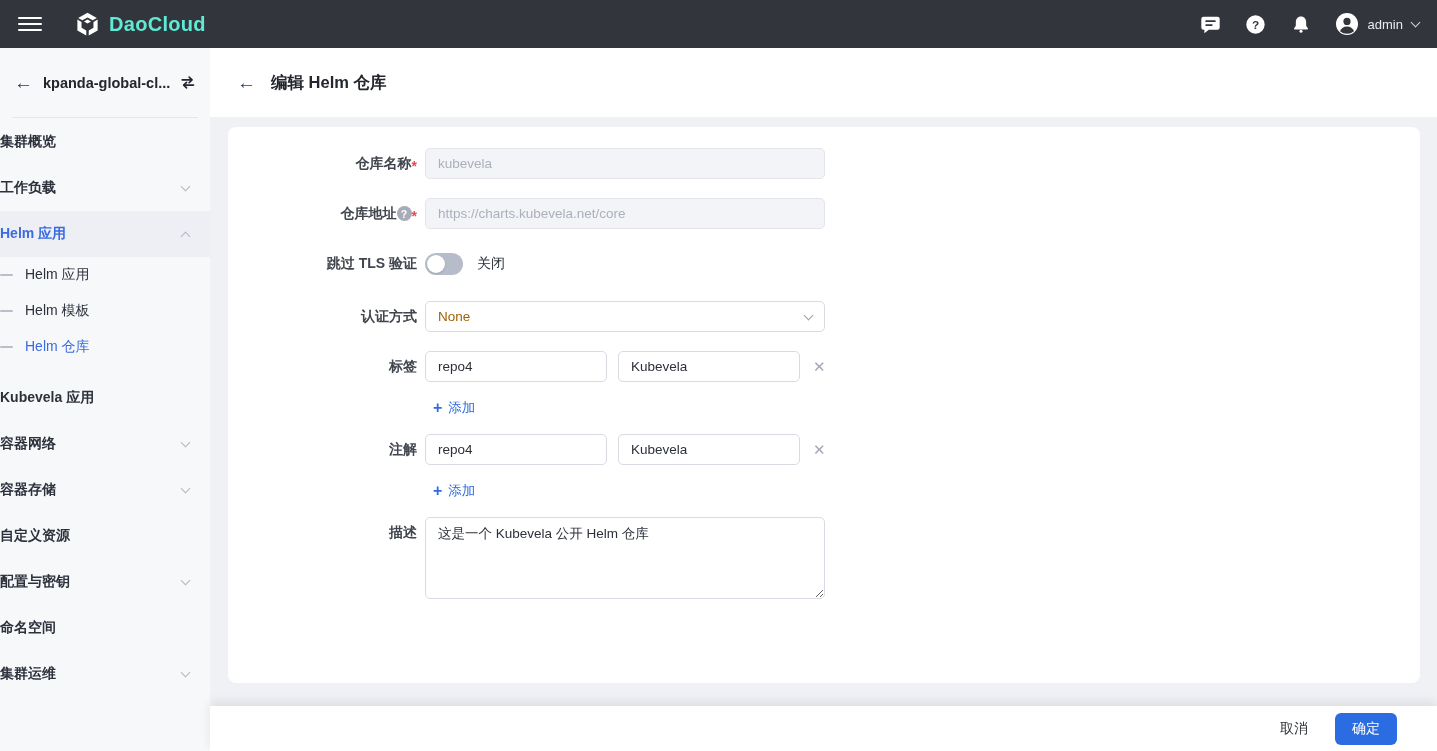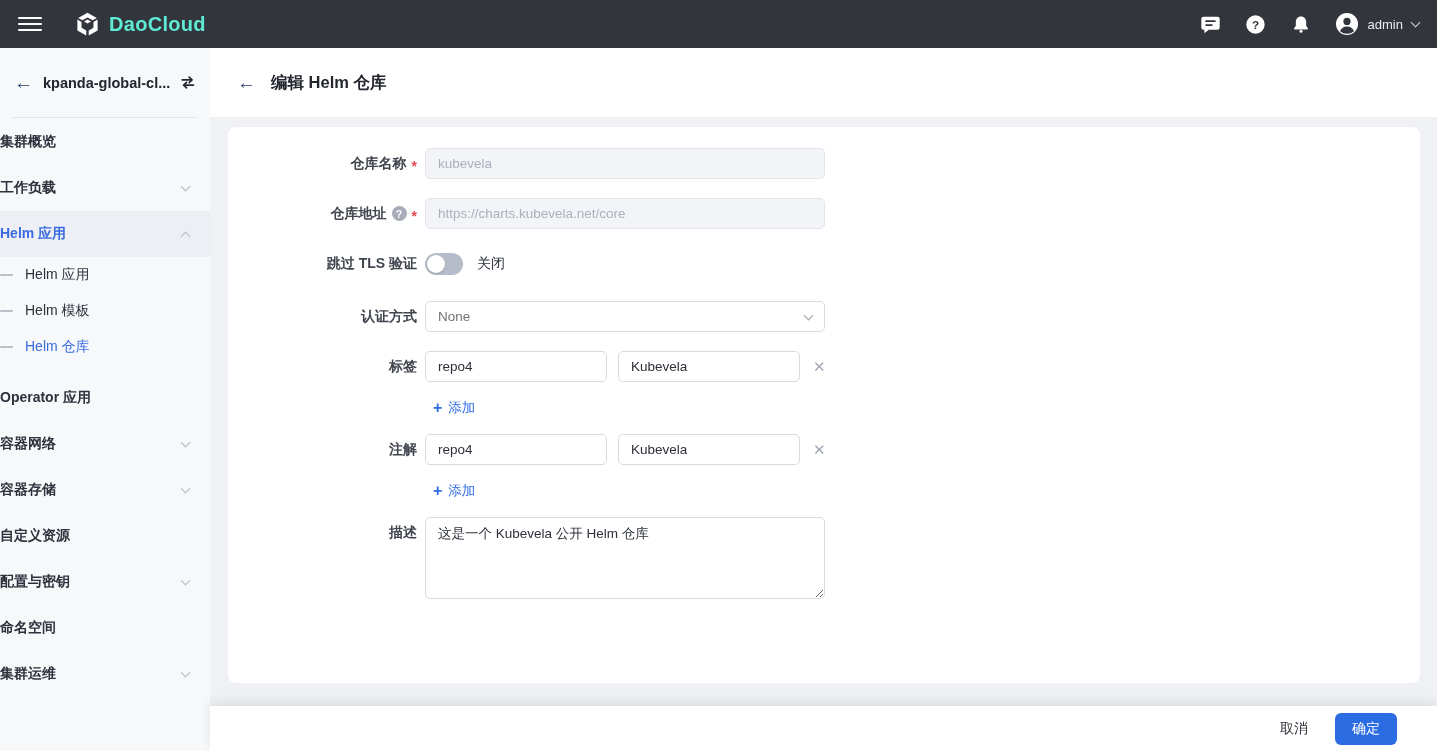--- a/index.html
+++ b/index.html
@@ -44,31 +44,31 @@
   
   .page-header { height:69px; display:flex; align-items:center; padding-left:27px; background:#fff; }
   .page-title { font-size:16.5px; font-weight:700; color:#23262e; margin-left:15px; }
 
   
   .content { flex:1; background:#eff1f5; overflow:hidden; }
   .card { background:#fff; border-radius:8px; margin:10px 17px 0 18px; height:556px; padding-top:21px; }
 
   
   .form-row { display:flex; margin-bottom:19px; }
-  .form-label { width:197px; flex-shrink:0; display:flex; align-items:center; justify-content:flex-end; gap:5px; padding-right:8px; font-size:14px; font-weight:600; color:#41454e; height:31px; }
+  .form-label { width:197px; flex-shrink:0; display:flex; align-items:center; justify-content:flex-end; padding-right:8px; font-size:14px; font-weight:600; color:#41454e; height:31px; }
   .form-label.top { align-items:flex-start; padding-top:7px; height:auto; }
   .req { color:#e6484d; font-size:14px; margin-top:4px; }
   .help-badge { width:15px; height:15px; border-radius:50%; background:#a7acb8; color:#fff; font-size:10.5px; font-weight:700; display:inline-flex; align-items:center; justify-content:center; cursor:pointer; }
   .ctrl { display:flex; align-items:center; }
   .t-input { width:400px; height:31px; border:1px solid #d8dbe2; border-radius:5px; padding:0 12px; font-size:13.5px; font-family:"Liberation Sans",sans-serif; color:#2c3039; background:#fff; outline:none; }
   .t-input:disabled { background:#f3f4f8; border-color:#e3e5eb; color:#abb0bc; -webkit-text-fill-color:#abb0bc; }
   .kv-input { width:182px; }
   .kv-gap { width:11px; }
   .x-btn { margin-left:13px; color:#a3a8b3; font-size:15px; cursor:pointer; line-height:1; }
-  .selectbox { width:400px; height:31px; border:1px solid #d8dbe2; border-radius:5px; padding:0 12px; display:flex; align-items:center; justify-content:space-between; font-size:13.5px; color:#737373; cursor:pointer; background:#fff; }
+  .selectbox { width:400px; height:31px; border:1px solid #d8dbe2; border-radius:5px; padding:0 12px; display:flex; align-items:center; justify-content:space-between; font-size:13.5px; color:#a16207; cursor:pointer; background:#fff; }
   .selectbox .chev { border-color:#9aa0aa; }
   .toggle { width:38px; height:22px; border-radius:11px; background:#b6bcc9; position:relative; cursor:pointer; flex-shrink:0; }
   .toggle .knob { position:absolute; left:2px; top:2px; width:18px; height:18px; border-radius:50%; background:#fff; box-shadow:0 1px 2px rgba(0,0,0,.15); }
   .toggle-state { margin-left:14px; font-size:14px; color:#2c313c; }
   .add-row { margin:-11px 0 17px 205px; }
   .add-link { display:inline-flex; align-items:center; gap:6px; color:#2f6be4; font-size:13.5px; cursor:pointer; }
   .add-link .plus { font-size:16px; font-weight:700; line-height:1; }
   .t-area { width:400px; height:82px; border:1px solid #d8dbe2; border-radius:5px; padding:7px 12px; font-size:13.5px; font-family:"Liberation Sans",sans-serif; color:#2c3039; resize:both; outline:none; }
 
   
@@ -162,21 +162,21 @@
         <div class="nav-item nav-sub">
           <span class="dash"></span>
           <span>Helm 模板</span>
         </div>
         <div class="nav-item nav-sub active">
           <span class="dash"></span>
           <span>Helm 仓库</span>
         </div>
         <div class="sub-gap"></div>
         <div class="nav-item">
-          <span>Operator 应用</span>
+          <span>Kubevela 应用</span>
         </div>
         <div class="nav-item">
           <span>容器网络</span>
           <span class="chev down"></span>
         </div>
         <div class="nav-item">
           <span>容器存储</span>
           <span class="chev down"></span>
         </div>
         <div class="nav-item">

